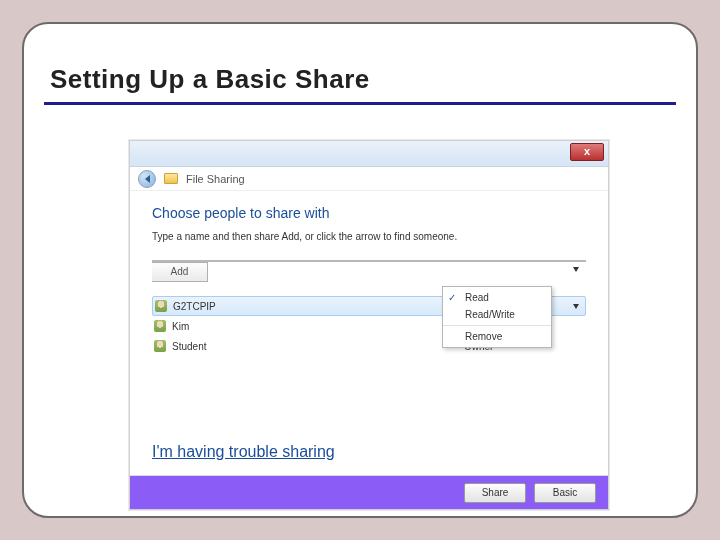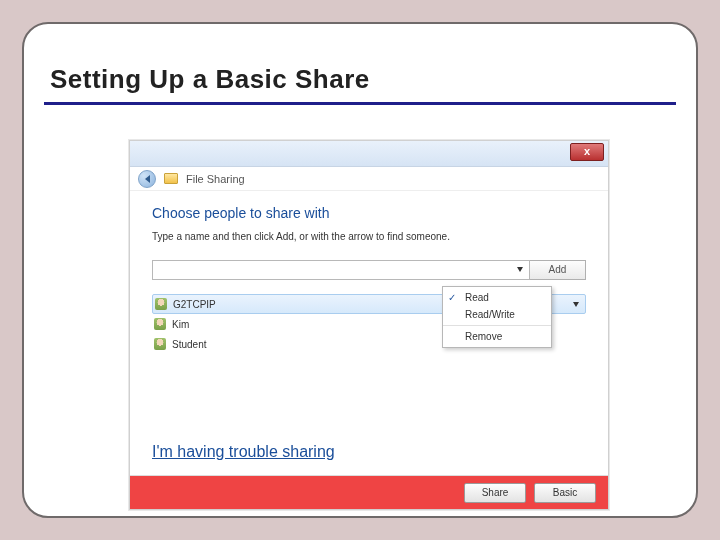--- a/index.html
+++ b/index.html
@@ -92,21 +92,21 @@
     background: linear-gradient(#ffe7a0,#f2c24b);
     border: 1px solid #caa23a;
     border-radius: 1px;
   }
   .nav-title { color: #555; font-size: 11px; }
 
   .body-area { padding: 14px 22px 8px 22px; }
   .choose-title { color: #1a4e9a; font-size: 14px; margin-bottom: 10px; }
   .instr { font-size: 10px; color: #333; margin-bottom: 18px; }
 
-  .add-row { display: flex; gap: 0; margin-bottom: 14px; }
+  .add-row { display: flex; gap: 0; margin-bottom: 14px; flex-direction: column; }
   .add-input {
     flex: 1;
     height: 20px;
     border: 1px solid #b8b8b8;
     background: #fff;
     position: relative;
   }
   .add-input .caret {
     position: absolute; right: 6px; top: 6px;
     width: 0; height: 0;
@@ -189,21 +189,21 @@
     left: 22px; bottom: 48px;
     font-size: 16px;
     color: #1a4e9a;
     text-decoration: underline;
   }
 
   .footer {
     position: absolute;
     left: 0; right: 0; bottom: 0;
     height: 34px;
-    background: #ef4444;
+    background: #8b5cf6;
     border-top: 1px solid #dcdcdc;
     display: flex;
     justify-content: flex-end;
     align-items: center;
     gap: 8px;
     padding-right: 12px;
   }
   .dlg-btn {
     min-width: 62px;
     height: 20px;
@@ -228,21 +228,21 @@
       <div class="close-btn">x</div>
     </div>
     <div class="nav-row">
       <div class="back-icon"></div>
       <div class="folder-icon"></div>
       <div class="nav-title">File Sharing</div>
     </div>
 
     <div class="body-area">
       <div class="choose-title">Choose people to share with</div>
-      <div class="instr">Type a name and then click Add, or with the arrow to find someone.</div>
+      <div class="instr">Type a name and then share Add, or click the arrow to find someone.</div>
 
       <div class="add-row">
         <div class="add-input">
           <div class="caret"></div>
         </div>
         <div class="add-btn">Add</div>
       </div>
 
 
       <div class="list-row sel">

